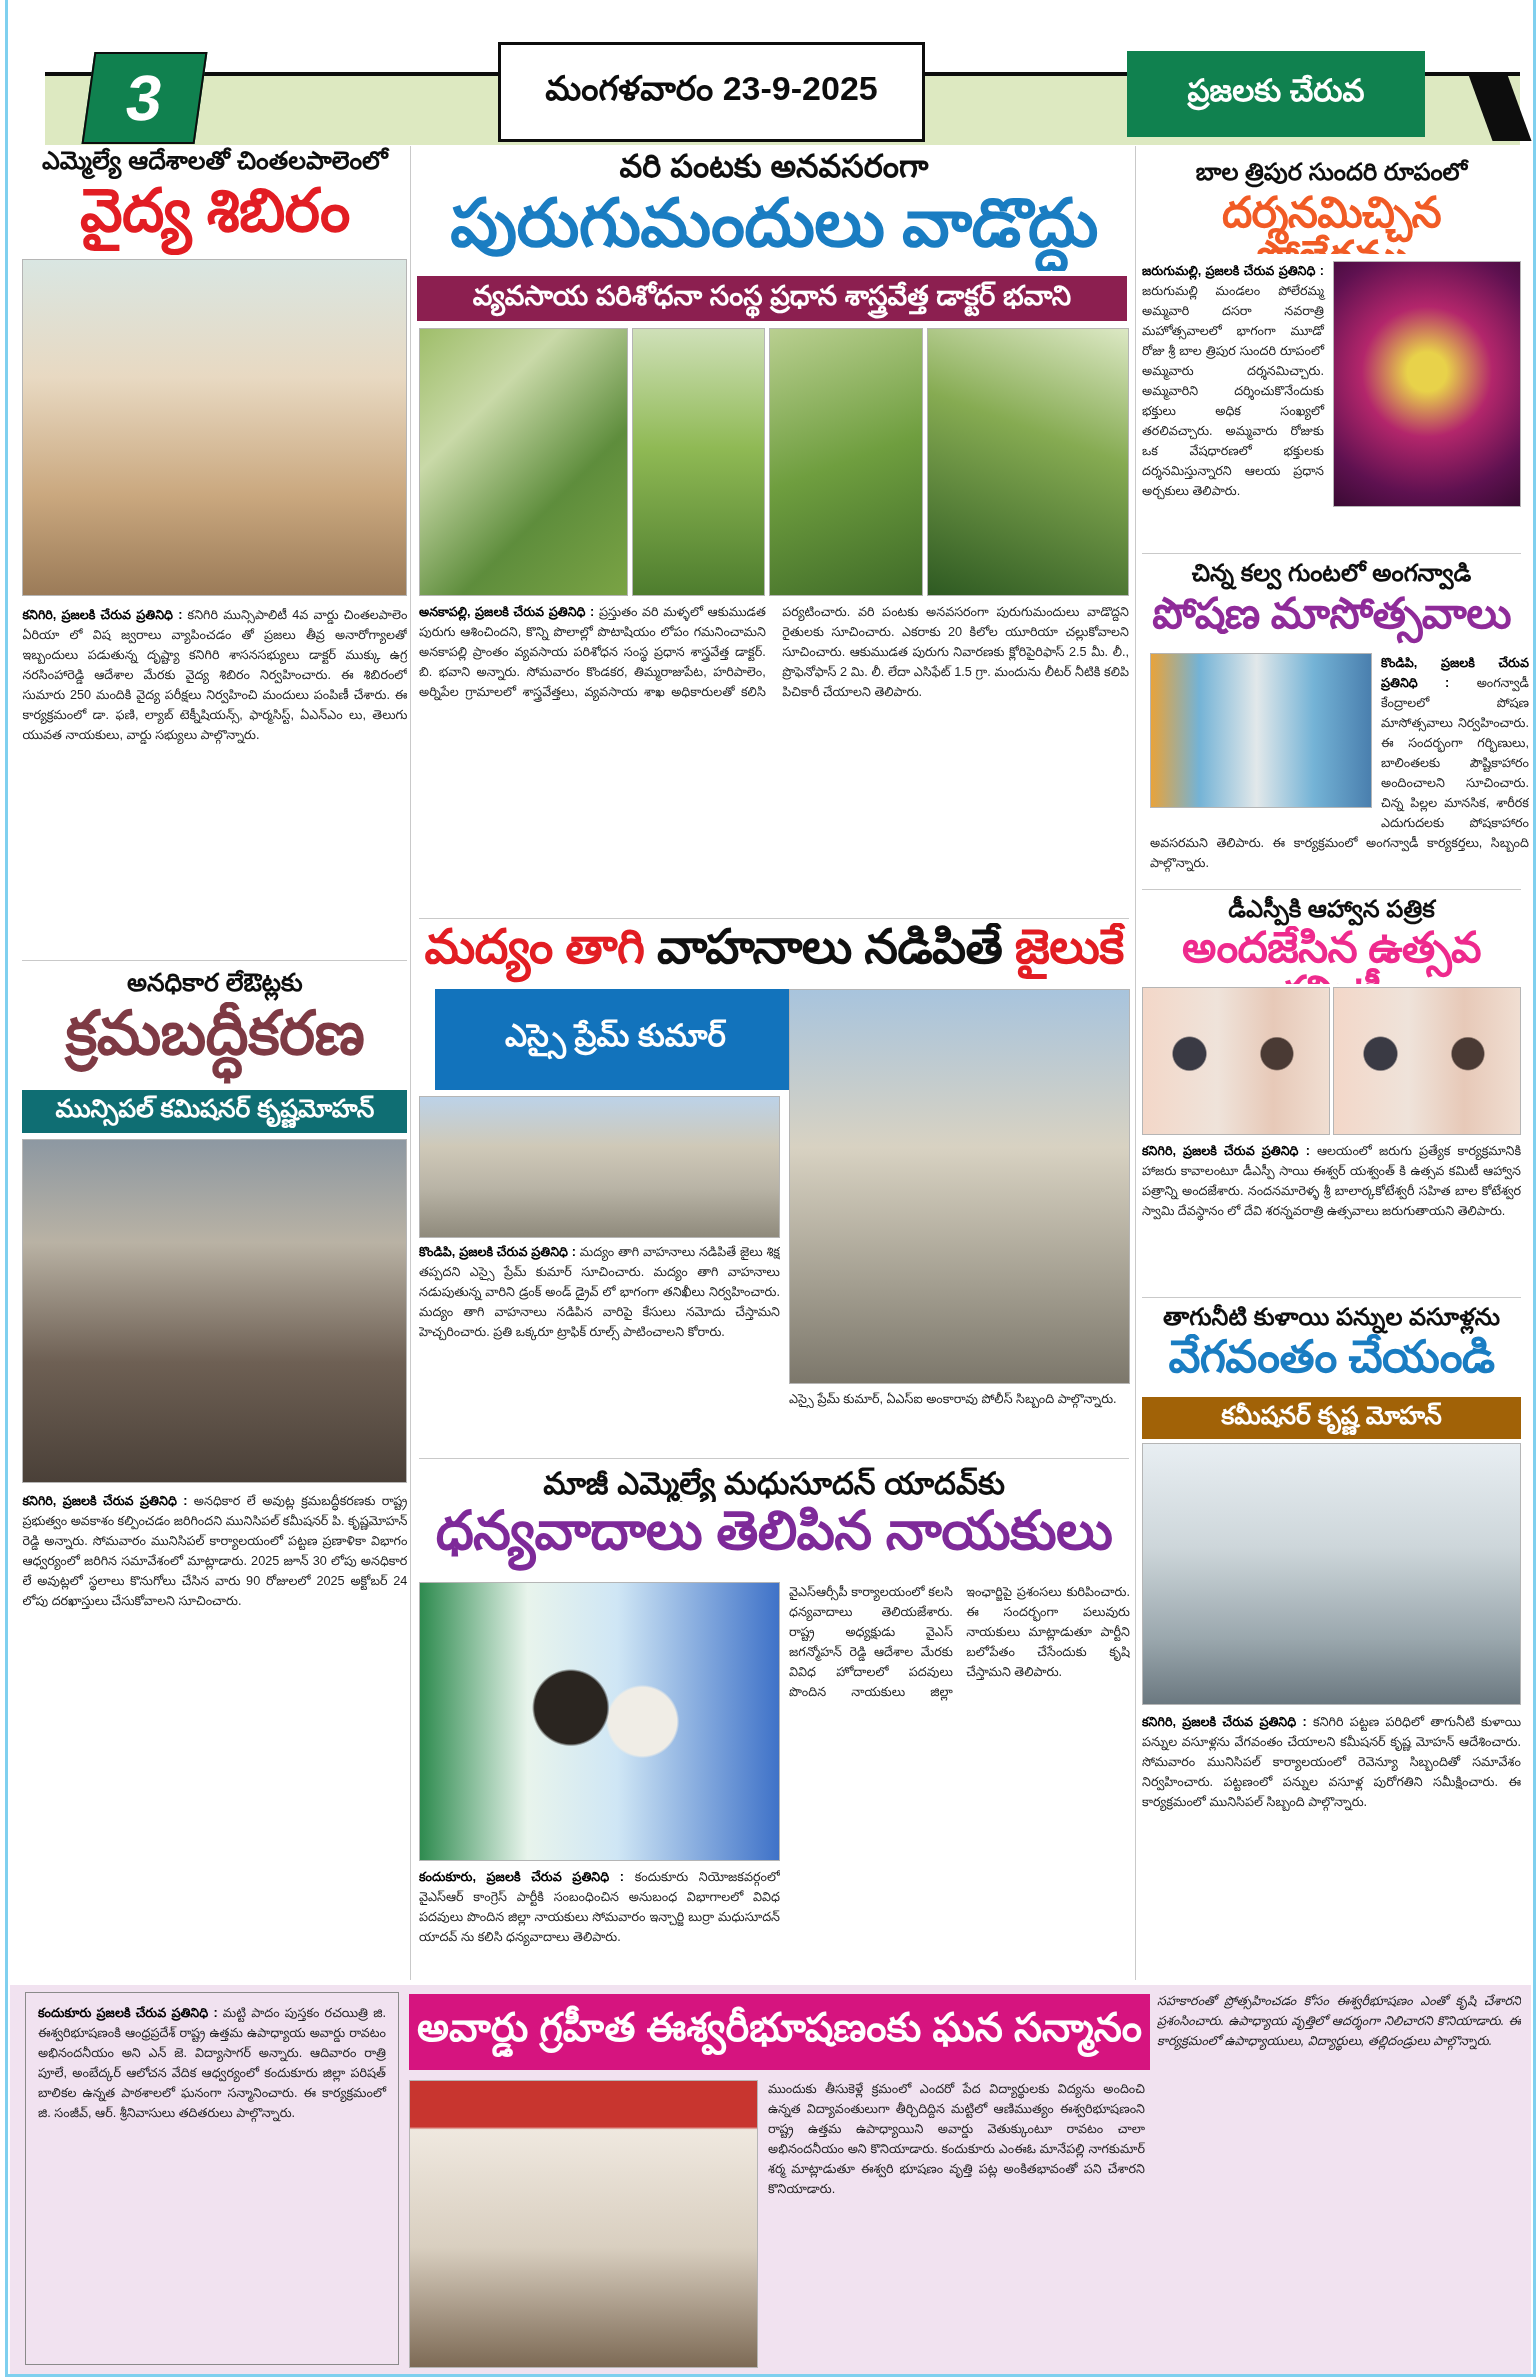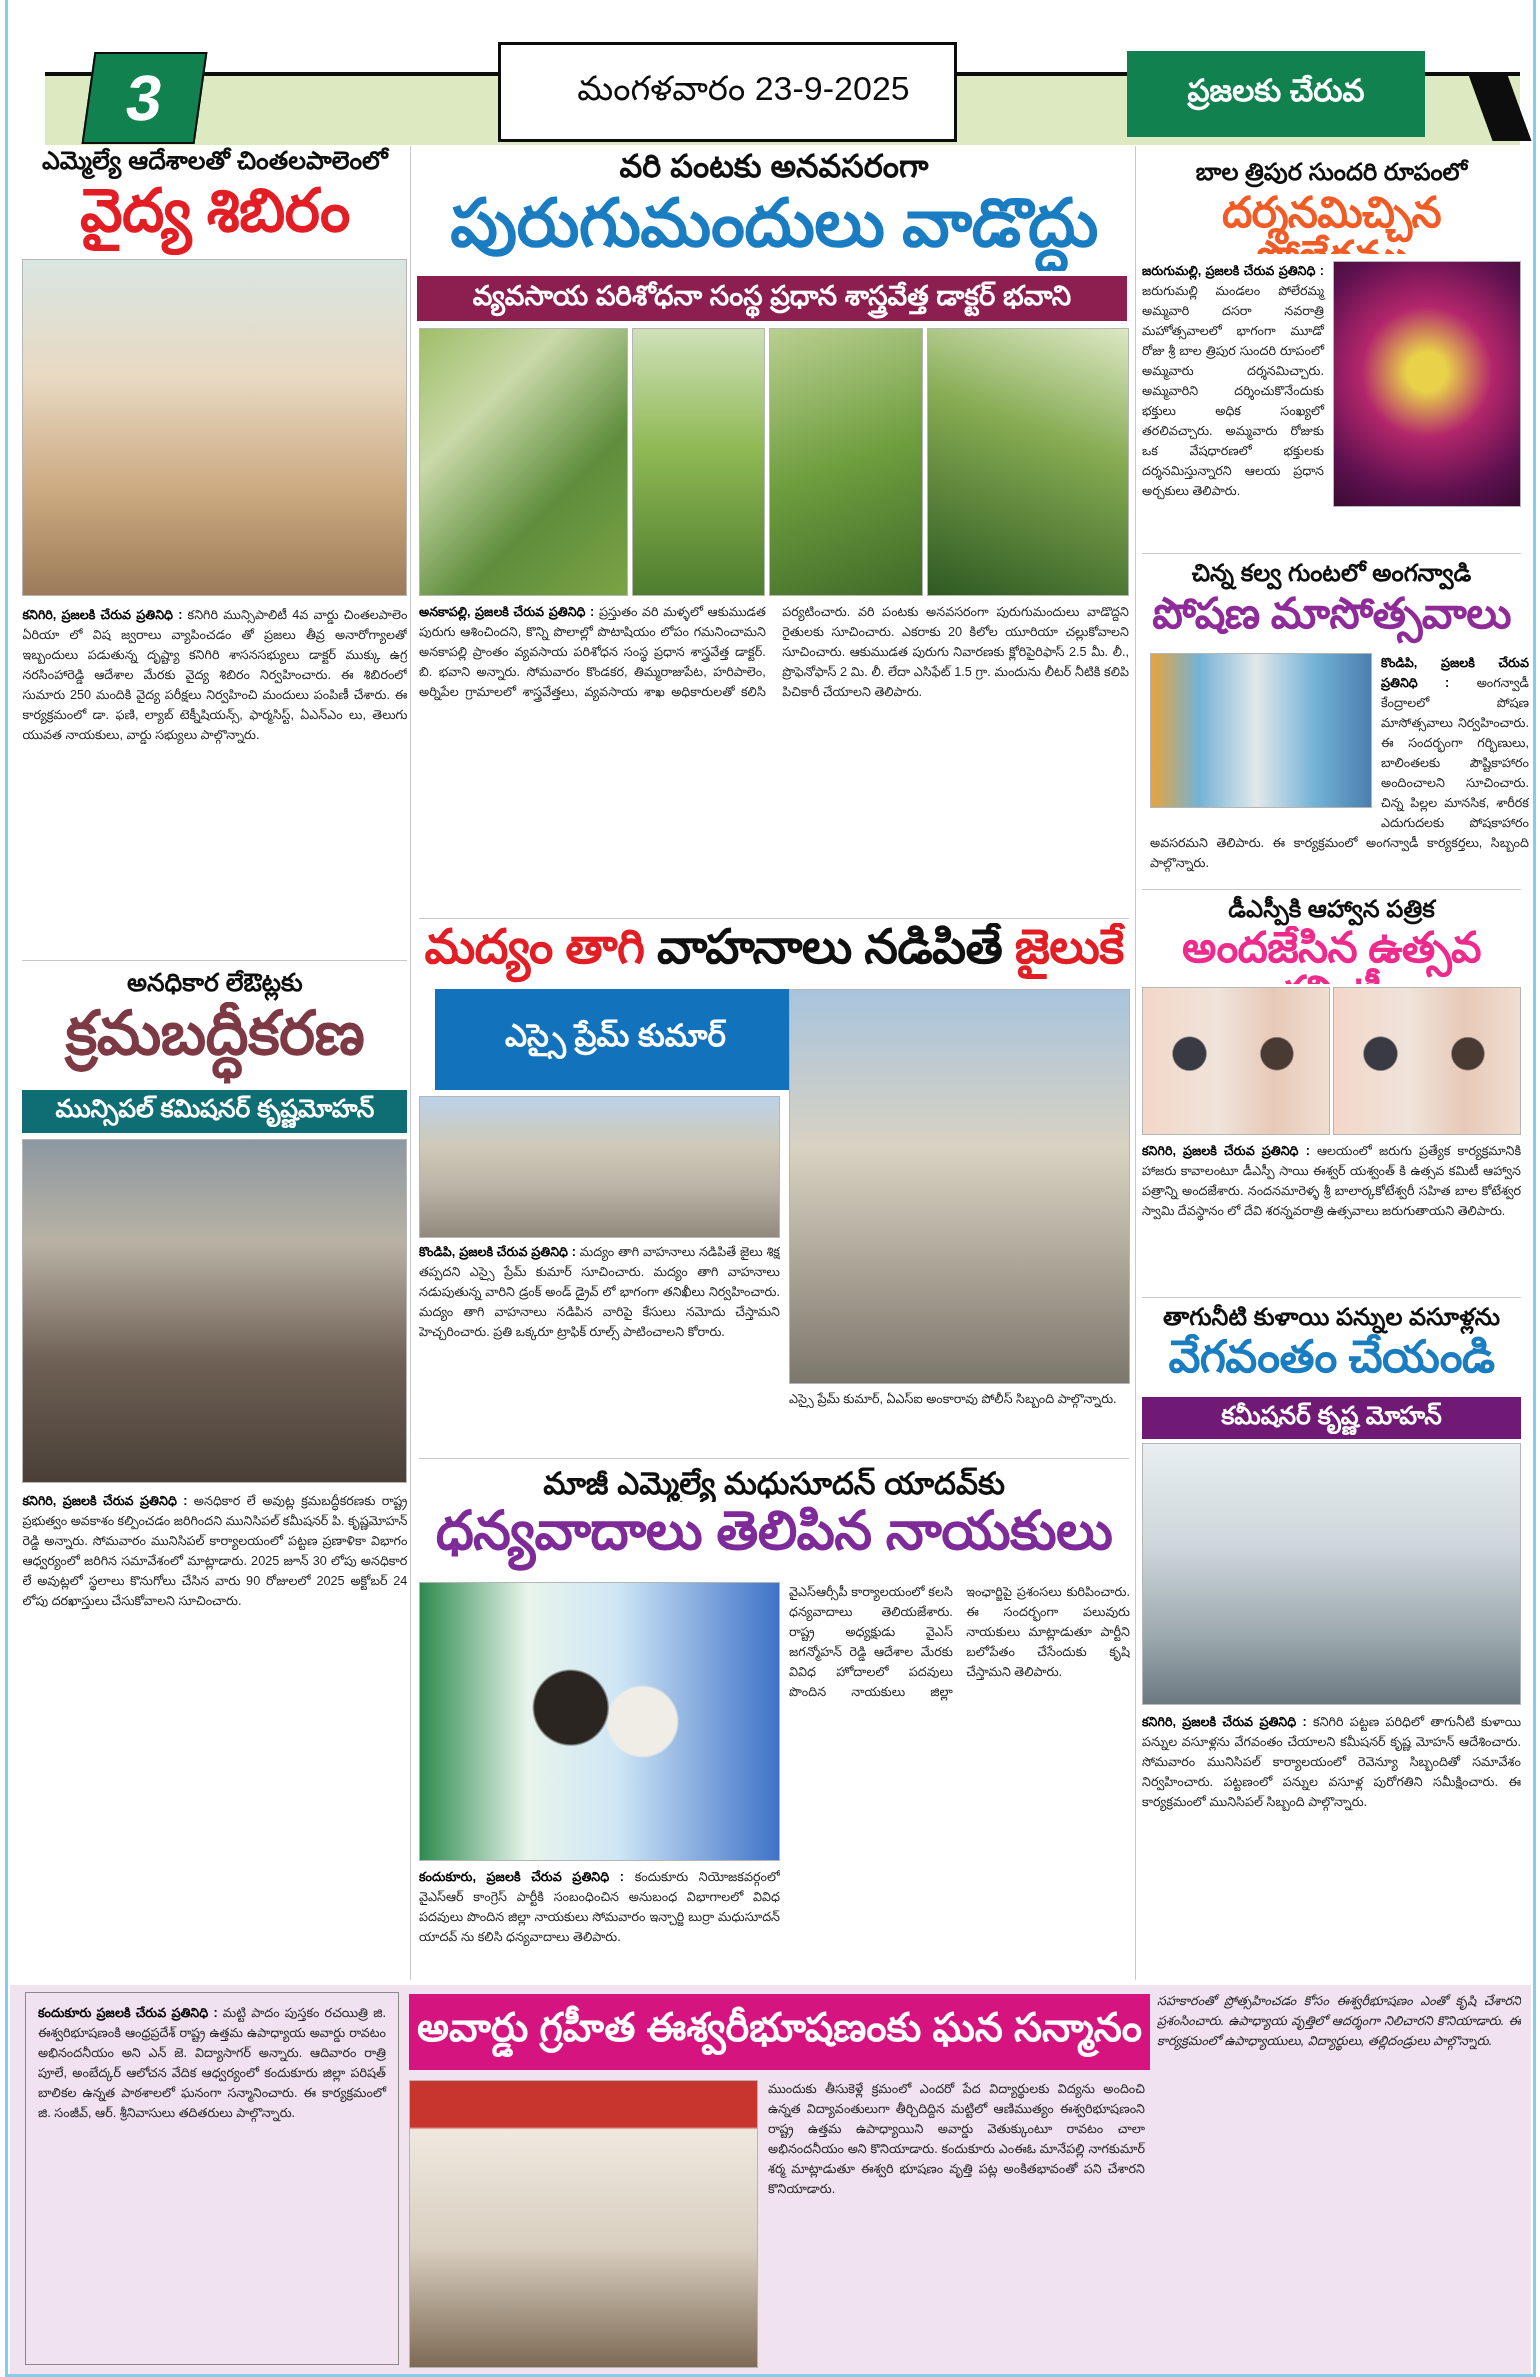--- a/index.html
+++ b/index.html
@@ -16,21 +16,21 @@
   .ph{overflow:hidden;border:0.7px solid #b5b5b5;box-sizing:border-box;}
   .vline{width:0.7px;background:#c9c9c9;}
   .hline{height:0.7px;background:#c9c9c9;}
   .edge{background:#7fd0ef;}
 
   
   #topbar{background:#dde9c1;border-top:4.5px solid #0d0d0d;}
   #pagenum{background:#10814f;border:2.2px solid #0d0d0d;transform:skewX(-8deg);
            color:#fff;font-weight:bold;display:flex;align-items:center;justify-content:center;}
   #datebox{background:#fff;border:3.7px solid #0d0d0d;display:flex;align-items:center;justify-content:center;
-           font-weight:normal;color:#0d0d0d;padding-left:32px;}
+           font-weight:bold;color:#0d0d0d;}
   #brandbox{background:#10814f;display:flex;align-items:center;justify-content:center;
             color:#fff;font-weight:bold;}
   #barwedge{background:#0d0d0d;transform:skewX(20deg);}
 
   
   .p-med{background:linear-gradient(180deg,#d9e6e2 0%,#e8d9c2 35%,#caa87f 70%,#9b7b58 100%),
          radial-gradient(circle at 20% 60%,#6e4f35 0 12%,transparent 13%);}
   .p-meet{background:linear-gradient(180deg,#8d98a2 0%,#b9b2a4 30%,#6e6054 65%,#4a4038 100%);}
   .p-f1{background:linear-gradient(135deg,#9fbe6a 0%,#c9d9a8 30%,#5e8d3c 65%,#7aa344 100%);}
   .p-f2{background:linear-gradient(180deg,#cfe0b8 0%,#8fb954 45%,#4e7d2e 100%);}
@@ -145,21 +145,21 @@
     <div class="ph p-men" style="flex:1;"></div>
   </div>
   <div class="abs bodytxt" style="left:1142px;top:1141px;width:379px;height:152px;">
     <b>కనిగిరి, ప్రజలకి చేరువ ప్రతినిధి : </b><span>ఆలయంలో జరుగు ప్రత్యేక కార్యక్రమానికి హాజరు కావాలంటూ డీఎస్పీ సాయి ఈశ్వర్ యశ్వంత్ కి ఉత్సవ కమిటీ ఆహ్వాన పత్రాన్ని అందజేశారు. నందనమారెళ్ళ శ్రీ బాలార్కకోటేశ్వరీ సహిత బాల కోటేశ్వర స్వామి దేవస్థానం లో దేవి శరన్నవరాత్రి ఉత్సవాలు జరుగుతాయని తెలిపారు.</span>
   </div>
 
   <div class="abs hline" style="left:1142px;top:1297px;width:379px;"></div>
 
   <div class="abs kick" style="left:1142px;top:1303px;width:379px;height:31px;font-size:24px;">తాగునీటి కుళాయి పన్నుల వసూళ్లను</div>
   <div class="abs hl" style="left:1142px;top:1334px;width:379px;height:60px;font-size:45px;color:#1a7dc2;">వేగవంతం చేయండి</div>
-  <div class="abs band" style="left:1142px;top:1397px;width:379px;height:42px;font-size:25px;background:#701a75;">కమీషనర్ కృష్ణ మోహన్</div>
+  <div class="abs band" style="left:1142px;top:1397px;width:379px;height:42px;font-size:25px;background:#a16207;">కమీషనర్ కృష్ణ మోహన్</div>
   <div class="abs ph p-office" style="left:1142px;top:1443px;width:379px;height:262px;"></div>
   <div class="abs bodytxt" style="left:1142px;top:1712px;width:379px;height:268px;">
     <b>కనిగిరి, ప్రజలకి చేరువ ప్రతినిధి : </b><span>కనిగిరి పట్టణ పరిధిలో తాగునీటి కుళాయి పన్నుల వసూళ్లను వేగవంతం చేయాలని కమీషనర్ కృష్ణ మోహన్ ఆదేశించారు. సోమవారం మునిసిపల్ కార్యాలయంలో రెవెన్యూ సిబ్బందితో సమావేశం నిర్వహించారు. పట్టణంలో పన్నుల వసూళ్ల పురోగతిని సమీక్షించారు. ఈ కార్యక్రమంలో మునిసిపల్ సిబ్బంది పాల్గొన్నారు.</span>
   </div>
 
   <div class="abs" style="left:10.4px;top:1985px;width:1521px;height:389px;background:#f1e2f0;"></div>
 
   <div class="abs bodytxt" style="left:25px;top:1992px;width:374px;height:373px;border:1.5px solid #8a8a8a;box-sizing:border-box;padding:10.4px 12px;background:#f1e2f0;">
     <b>కందుకూరు ప్రజలకి చేరువ ప్రతినిధి : </b><span>మట్టి పాదం పుస్తకం రచయిత్రి జి. ఈశ్వరిభూషణంకి ఆంధ్రప్రదేశ్ రాష్ట్ర ఉత్తమ ఉపాధ్యాయ అవార్డు రావటం అభినందనీయం అని ఎన్ జె. విద్యాసాగర్ అన్నారు. ఆదివారం రాత్రి పూలే, అంబేద్కర్ ఆలోచన వేదిక ఆధ్వర్యంలో కందుకూరు జిల్లా పరిషత్ బాలికల ఉన్నత పాఠశాలలో ఘనంగా సన్మానించారు. ఈ కార్యక్రమంలో జి. సంజీవ్, ఆర్. శ్రీనివాసులు తదితరులు పాల్గొన్నారు.</span>
   </div>

